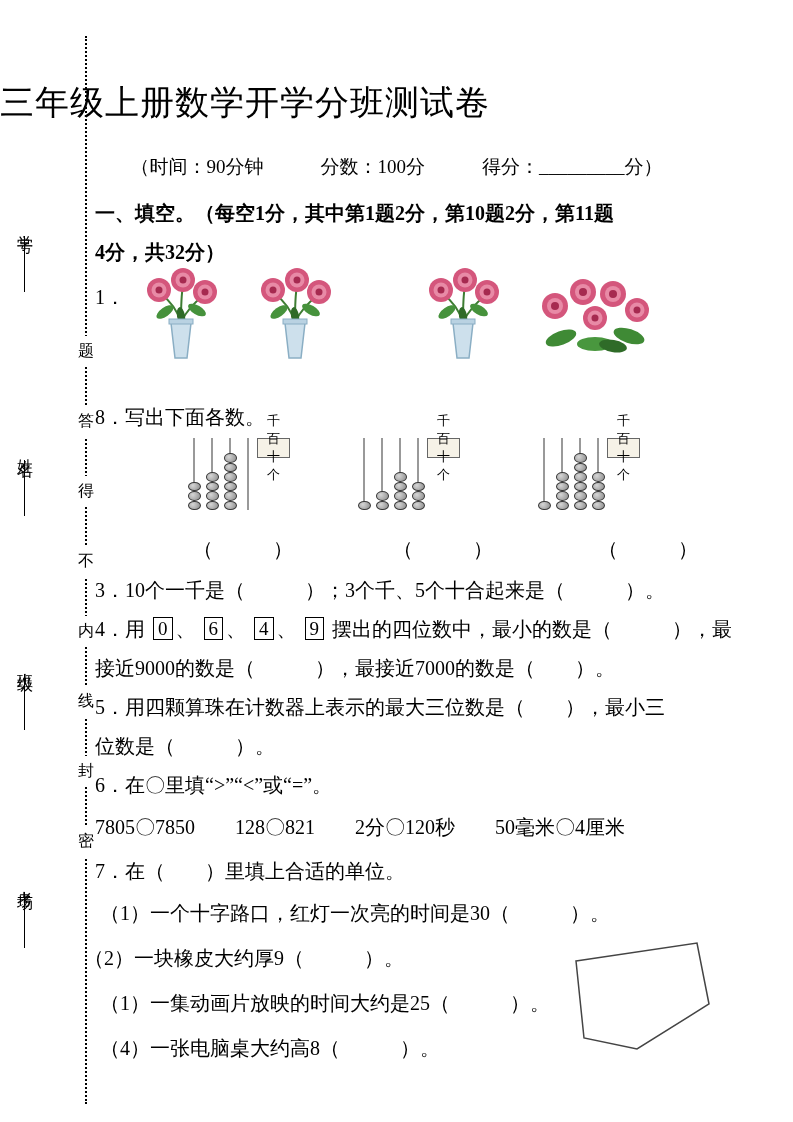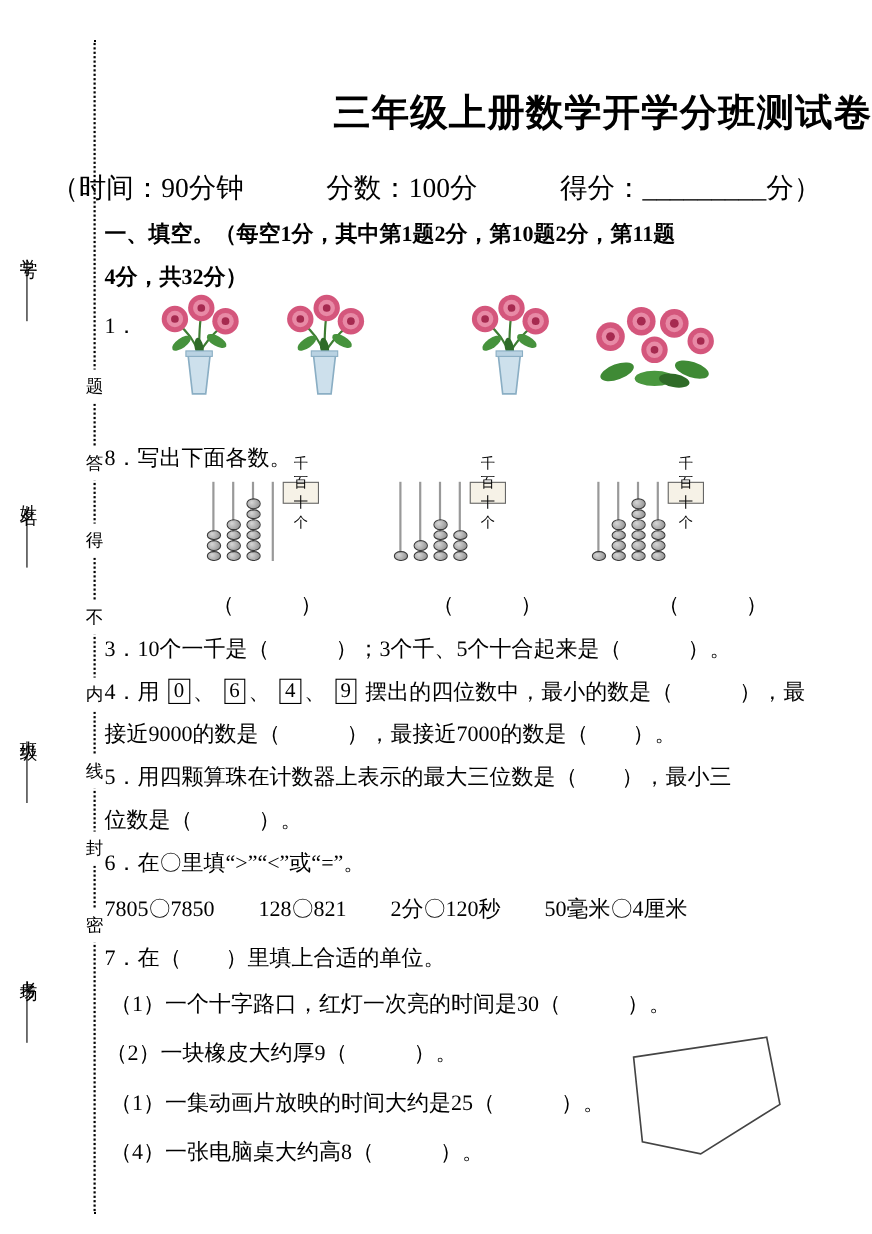--- a/index.html
+++ b/index.html
@@ -1,22 +1,22 @@
 <!DOCTYPE html>
 <html><head>
 <meta charset="utf-8">
 <style>
   *{margin:0;padding:0;box-sizing:border-box}
   html,body{background:#ffffff}
   .page{position:relative;width:793px;height:1122px;background:#fff;color:#000;
         font-family:"Liberation Serif","DejaVu Serif",serif;overflow:hidden}
 
-  .title{position:absolute;top:80px;left:0;width:100%;text-align:right;
-         font-size:34px;font-weight:bold;letter-spacing:1px}
-  .info{position:absolute;top:154px;left:0;width:100%;text-align:center;font-size:25px}
+  .title{position:absolute;top:80px;left:0;width:100%;text-align:left;
+         font-size:34px;font-weight:normal;letter-spacing:1px}
+  .info{position:absolute;top:154px;left:0;width:100%;text-align:center;font-size:19px}
 
   .line{position:absolute;left:95px;font-size:20px;white-space:nowrap;line-height:30px}
   .bold{font-weight:bold}
 
   
   .seal-line{position:absolute;left:85px;top:36px;height:1068px;width:0;border-left:2px dotted #000}
   .seal-char{position:absolute;left:76px;width:20px;text-align:center;font-size:16px;
              background:#fff;padding:5px 0}
   .side-label{position:absolute;left:14px;display:flex;flex-direction:column;align-items:center}
   .v-text{writing-mode:vertical-lr;text-orientation:upright;font-size:16px;letter-spacing:4px}
@@ -265,21 +265,21 @@
   <div class="line" style="top:653px">接近9000的数是（　　　），最接近7000的数是（　　）。</div>
 
   <div class="line" style="top:692px">5．用四颗算珠在计数器上表示的最大三位数是（　　），最小三</div>
   <div class="line" style="top:731px">位数是（　　　）。</div>
 
   <div class="line" style="top:770px">6．在〇里填“&gt;”“&lt;”或“=”。</div>
   <div class="line" style="top:812px">7805〇7850　　128〇821　　2分〇120秒　　50毫米〇4厘米</div>
 
   <div class="line" style="top:856px">7．在（　　）里填上合适的单位。</div>
   <div class="line" style="top:898px;left:100px">（1）一个十字路口，红灯一次亮的时间是30（　　　）。</div>
-  <div class="line" style="top:943px;left:96px">（2）一块橡皮大约厚9（　　　）。</div>
+  <div class="line" style="top:943px;left:84px">（2）一块橡皮大约厚9（　　　）。</div>
   <div class="line" style="top:988px;left:100px">（1）一集动画片放映的时间大约是25（　　　）。</div>
   <div class="line" style="top:1033px;left:100px">（4）一张电脑桌大约高8（　　　）。</div>
 
   <svg class="pentagon" width="150" height="122" viewBox="0 0 150 122">
     <polygon points="8,27 129,9 141,70 69,115 16,104" fill="#ffffff" stroke="#444444" stroke-width="1.5"></polygon>
   </svg>
 
 </div>
 
 </body></html>

